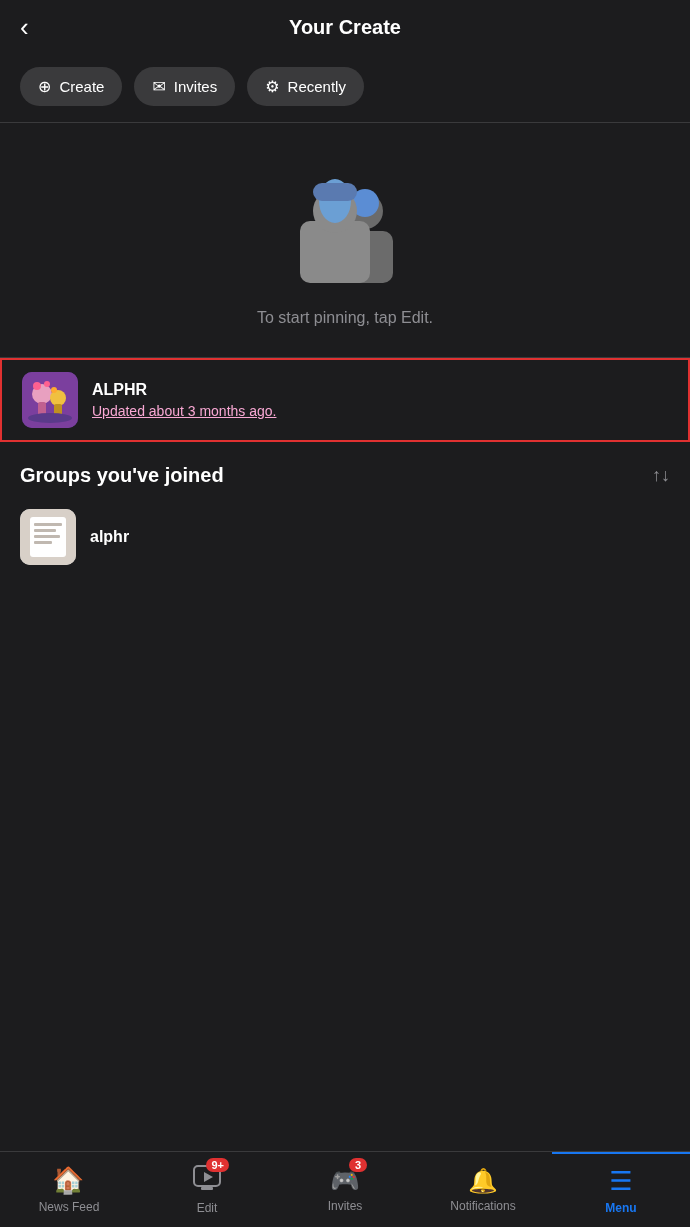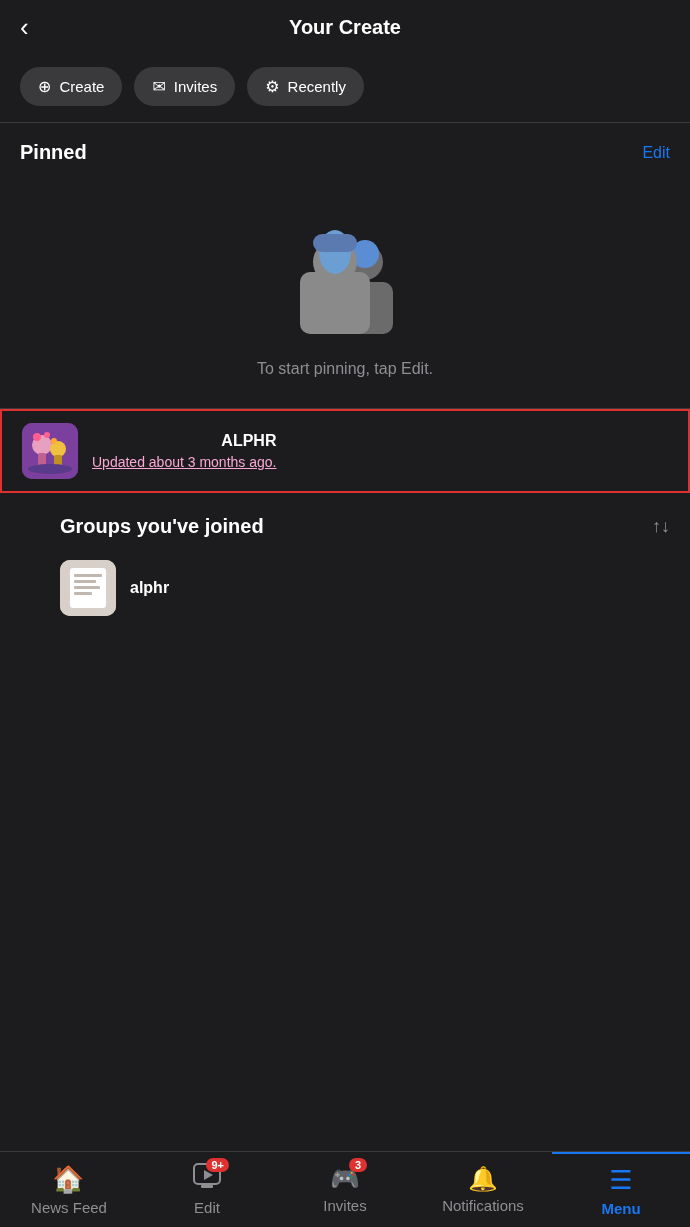--- a/index.html
+++ b/index.html
@@ -126,21 +126,20 @@
       background: #5a3a8a;
     }
     .group-avatar svg {
       width: 100%;
       height: 100%;
     }
     .group-info {
       display: flex;
       flex-direction: column;
       gap: 4px;
-      text-align: right;
     }
     .group-name {
       font-size: 16px;
       font-weight: 600;
       color: #ffffff;
     }
     .group-meta {
       font-size: 14px;
       color: #f9a8d4;
       text-decoration: underline;
@@ -177,21 +176,21 @@
       border-top: 2px solid #1877f2;
     }
     .nav-icon {
       font-size: 24px;
       color: #8e8e93;
     }
     .nav-item.active .nav-icon {
       color: #1877f2;
     }
     .nav-label {
-      font-size: 15px;
+      font-size: 12px;
       color: #8e8e93;
     }
     .nav-item.active .nav-label {
       color: #1877f2;
       font-weight: bold;
     }
     .nav-badge {
       position: absolute;
       top: 6px;
       right: calc(50% - 22px);
@@ -201,21 +200,20 @@
       font-weight: 700;
       border-radius: 10px;
       padding: 1px 5px;
       min-width: 18px;
       text-align: center;
     }
 
     
     .joined-section {
       margin-top: 4px;
-      padding-left: 40px;
     }
 
     
     .alphr-item {
       display: flex;
       align-items: center;
       padding: 12px 20px;
       gap: 14px;
     }
     .alphr-avatar {
@@ -260,24 +258,20 @@
       <span>Invites</span>
     </button>
     <button class="action-btn">
       <span class="btn-icon">⚙</span>
       <span>Recently</span>
     </button>
   </div>
 
   <div class="divider"></div>
 
-  <div class="section-header">
-    <span class="section-title">Pinned</span>
-    <span class="section-edit">Edit</span>
-  </div>
 
   <div class="pinned-empty">
 
     <svg class="pinned-illustration" viewBox="0 0 150 150" xmlns="http://www.w3.org/2000/svg">
 
       <ellipse cx="95" cy="68" rx="18" ry="18" fill="#6b6b6b"></ellipse>
       <rect x="67" y="88" width="56" height="52" rx="10" fill="#6b6b6b"></rect>
 
       <ellipse cx="95" cy="60" rx="14" ry="14" fill="#5b8dd4"></ellipse>
 

